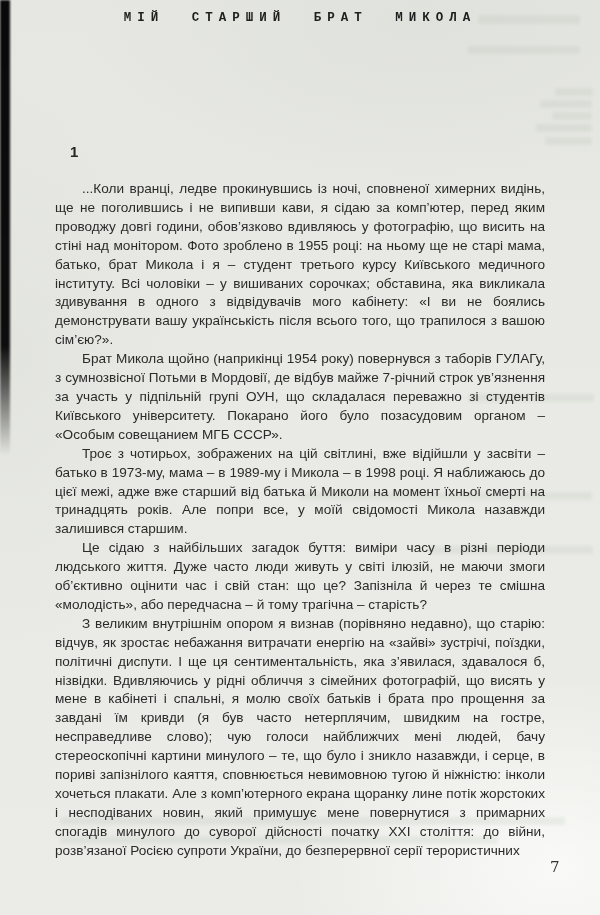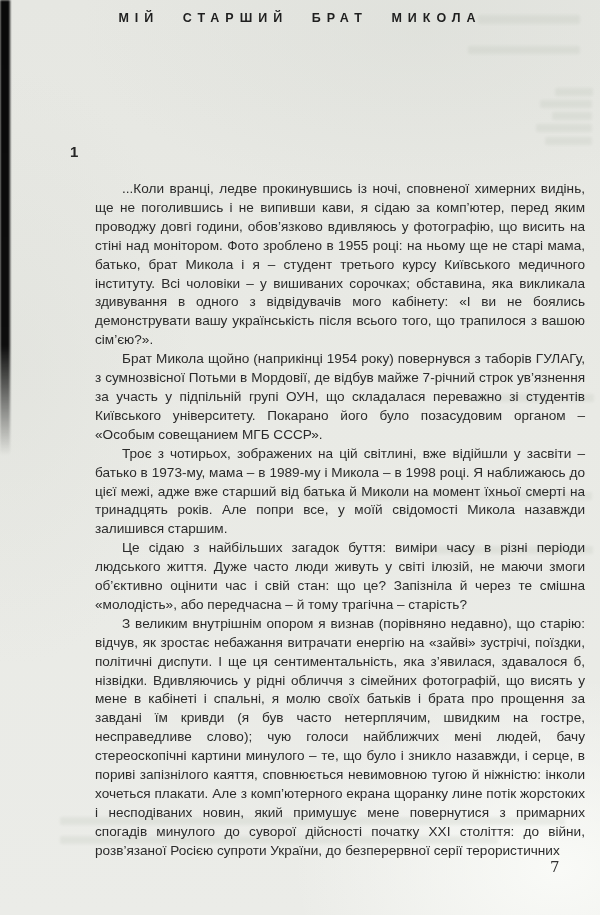--- a/index.html
+++ b/index.html
@@ -17,32 +17,31 @@
       linear-gradient(180deg,#e6e7e2 0%,#e9eae5 45%,#ebece8 100%);
   }
   
   .scan-edge{
     position:absolute;left:0;top:0;width:10px;height:455px;
     background:linear-gradient(180deg,#090909 0%,#0d0d0d 76%,rgba(13,13,13,0) 100%);
     filter:blur(1.2px);
   }
   .header{
     position:absolute;top:11px;left:0;width:100%;text-align:center;
-    font-family:Liberation Sans, sans-serif;font-weight:700;font-size:12.5px;
+    font-family:Liberation Mono, monospace;font-weight:700;font-size:12.5px;
     letter-spacing:6px;word-spacing:14px;color:#1f1f1f;
   }
   .chapter{
     position:absolute;top:143px;left:70px;
     font-size:15px;font-weight:700;color:#262626;
   }
   .body-text{
     position:absolute;top:180px;left:55px;width:490px;
     font-size:13.6px;line-height:18.9px;color:#2b2b2b;
     text-align:justify;
-    margin-left:40px;
   }
   .body-text p{margin:0;text-indent:27px;}
   .page-number{
     position:absolute;left:550px;top:858px;
     font-family:"DejaVu Serif",serif;font-size:15px;color:#333333;
   }
   
   .bleed{
     position:absolute;height:8px;border-radius:2px;
     background:#a7b0a2;opacity:0.16;filter:blur(1.6px);

